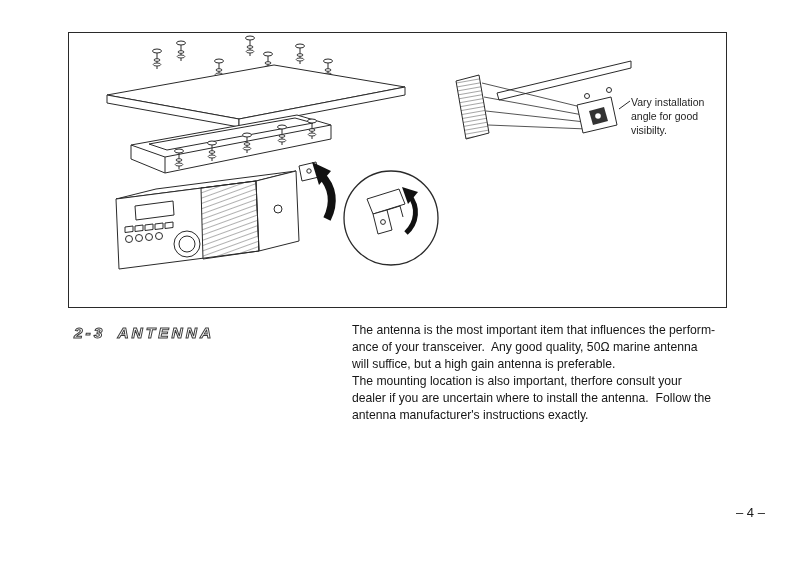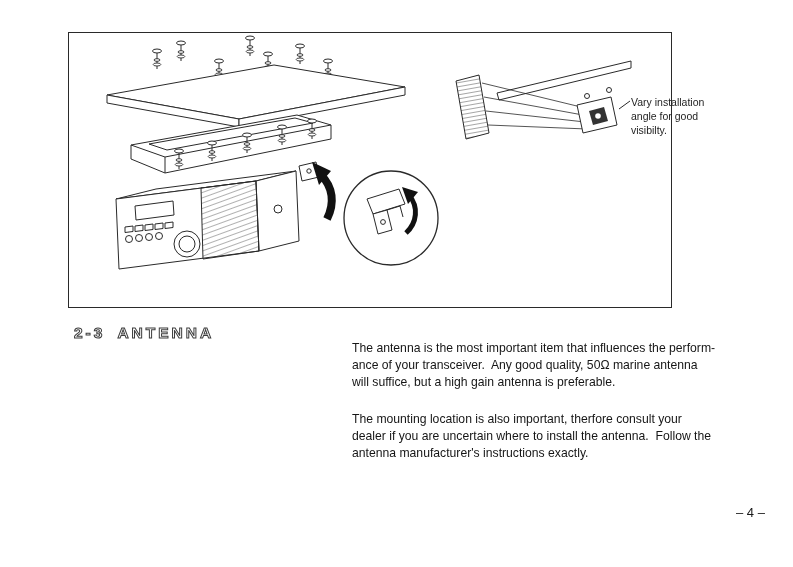--- a/index.html
+++ b/index.html
@@ -1,44 +1,44 @@
 <!DOCTYPE html>
 <html><head>
 <meta charset="utf-8">
 <style>
   * { margin:0; padding:0; box-sizing:border-box; }
   html,body { width:793px; height:567px; background:#ffffff; }
   body { font-family:"Liberation Sans", sans-serif; color:#1e1e1e; position:relative; overflow:hidden; }
   .page { position:relative; width:793px; height:567px; background:#fff; }
 
   .figure-box {
-    position:absolute; left:68px; top:32px; width:604px; height:276px;
+    position:absolute; left:68px; top:32px; width:659px; height:276px;
     border:1.5px solid #2a2a2a; background:#fff;
   }
   svg.diagram { position:absolute; left:0; top:0; }
 
   .annotation {
     position:absolute; left:562px; top:62px; width:94px;
     font-size:10.5px; line-height:1.35; white-space:pre; color:#1e1e1e;
   }
   .caption {
     position:absolute; left:391px; top:196px; width:276px;
     font-size:12.4px; line-height:1.42; white-space:pre; color:#1a1a1a;
   }
 
   .heading {
     position:absolute; left:74px; top:324px;
     font-size:15.5px; font-weight:bold; letter-spacing:3px;
-    color:#fdfdfd; -webkit-text-stroke:1px #3c3c3c;
+    color:#fdfdfd;font-style:italic; -webkit-text-stroke:1px #3c3c3c;
   }
   .heading .num { margin-right:12px; }
 
   .body-col { position:absolute; left:352px; top:322px; width:386px; }
-  .para { font-size:12.2px; line-height:1.4; white-space:pre; color:#161616;margin-top:18px; }
-  .para + .para { margin-top:20px; }
+  .para { font-size:12.2px; line-height:1.4; white-space:pre; color:#161616; }
+  .para + .para { }
 
   .page-number { position:absolute; left:736px; top:505px; font-size:13px; color:#1a1a1a; }
 </style>
 </head>
 <body>
 
 <div class="page">
 
   <div class="figure-box">
 

